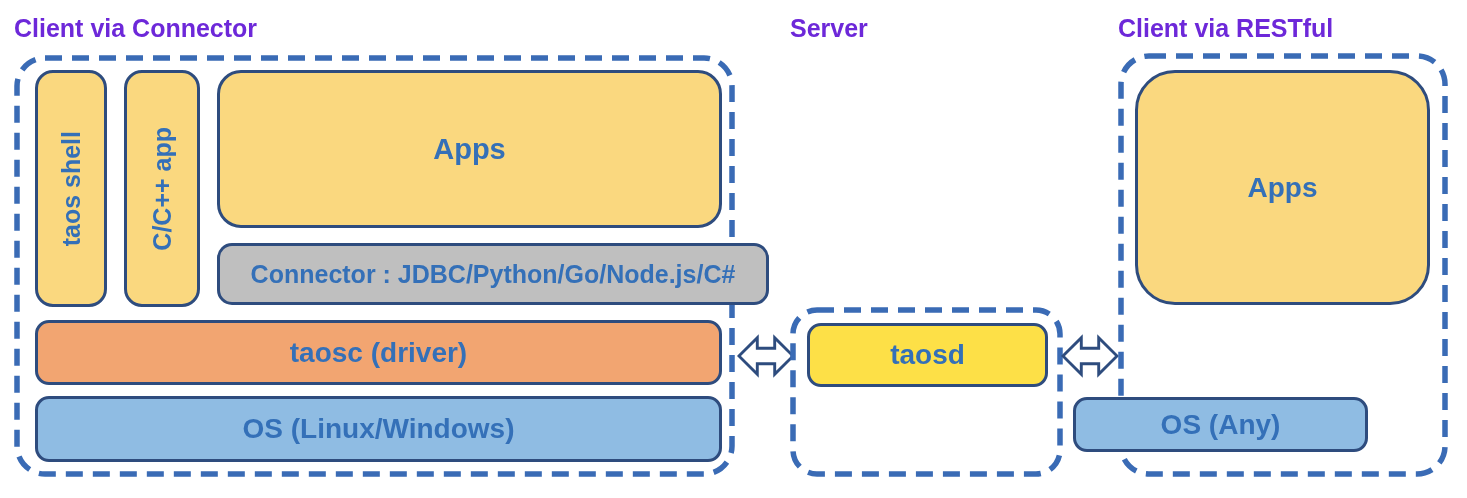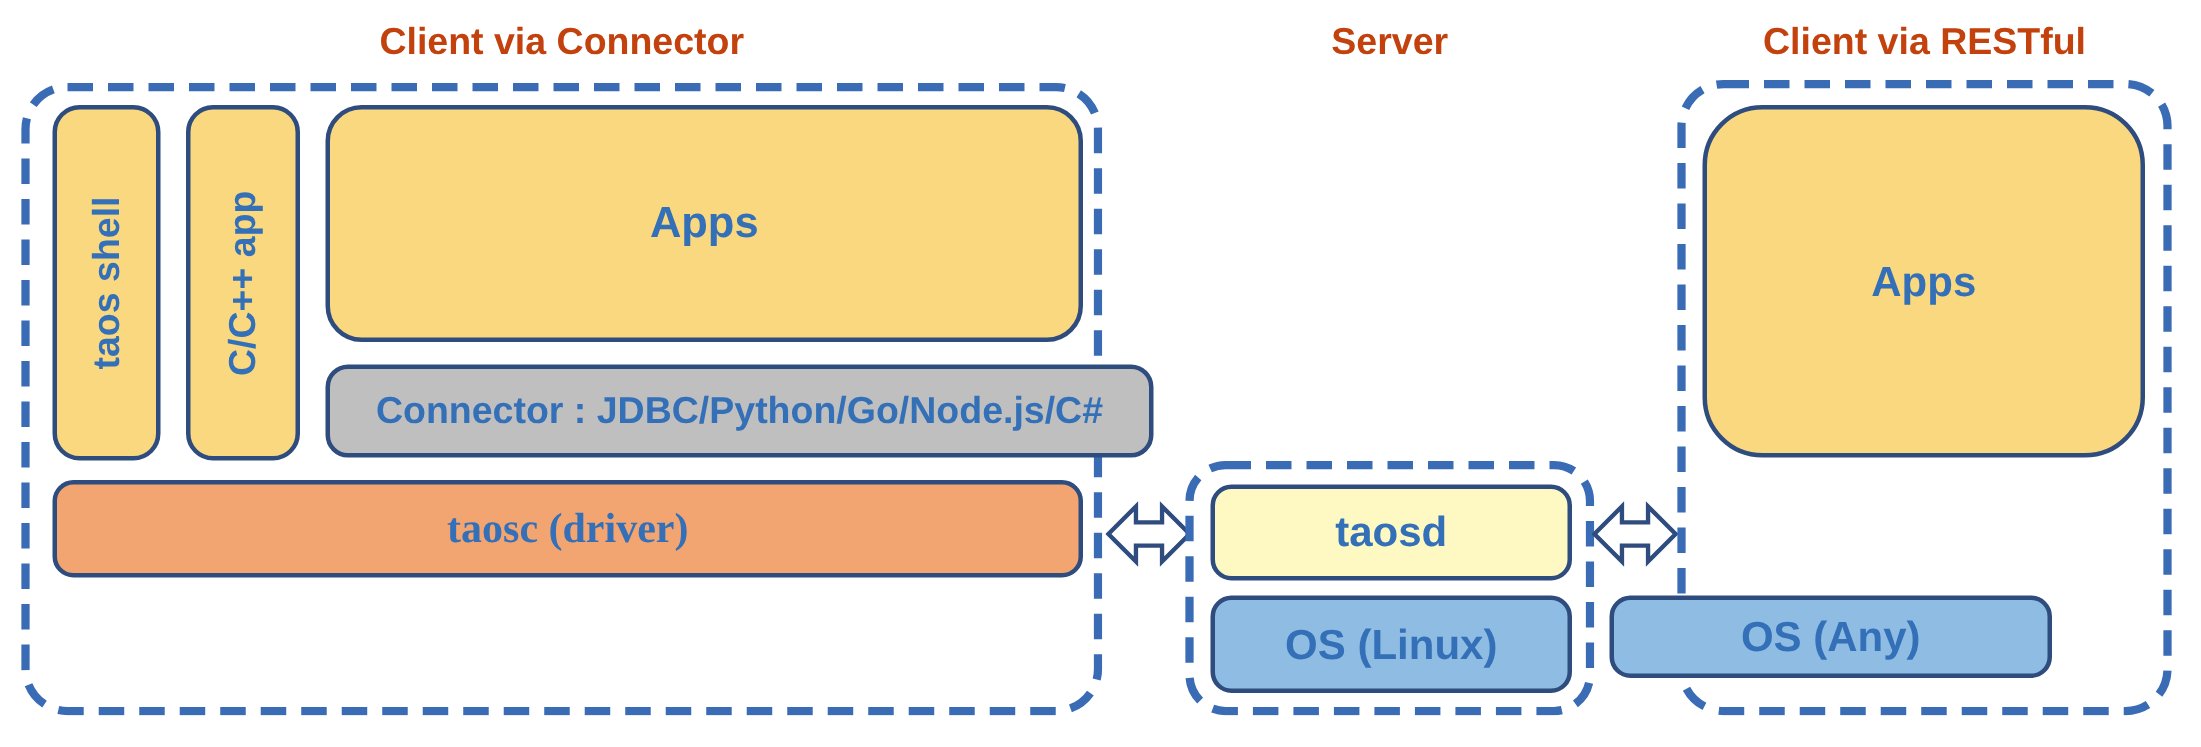--- a/index.html
+++ b/index.html
@@ -6,22 +6,22 @@
   #canvas{
     position:relative;
     width:1467px;height:498px;
     background:#ffffff;
     font-family:"Liberation Sans", sans-serif;
     overflow:hidden;
   }
   .title{
     position:absolute;
     top:12px;height:32px;line-height:32px;
-    text-align:center;
-    font-size:25px;font-weight:bold;color:#c2410c;
+    text-align:left;
+    font-size:25px;font-weight:bold;color:#6d28d9;
     white-space:nowrap;
   }
   #title-connector{left:14px;width:721px;}
   #title-server{left:790px;width:273px;}
   #title-restful{left:1118px;width:330px;}
 
   .group{position:absolute;}
   #group-connector{left:14px;top:55px;width:721px;height:422px;}
   #group-server{left:790px;top:307px;width:273px;height:170px;}
   #group-restful{left:1118px;top:53px;width:330px;height:424px;}
@@ -30,23 +30,23 @@
   .box{
     position:absolute;
     border:3px solid #2E4C7E;
     border-radius:14px;
     box-sizing:border-box;
     display:flex;align-items:center;justify-content:center;
     font-weight:bold;color:#3470B8;
     text-align:center;
   }
   .yellow{background:#FAD87F;}
-  .orange{background:#F2A571;font-family:Liberation Serif, serif;}
+  .orange{background:#F2A571;}
   .blue{background:#8FBCE3;}
-  .green{background:#fef9c3;}
+  .green{background:#fde047;}
   .gray{background:#BFBFBF;}
 
   
   #box-taos-shell{left:35px;top:70px;width:72px;height:237px;border-radius:18px;}
   #box-cpp-app{left:124px;top:70px;width:76px;height:237px;border-radius:18px;}
   .vtext{
     writing-mode:vertical-rl;
     transform:rotate(180deg);
     font-size:25px;font-weight:bold;color:#3470B8;
     white-space:nowrap;
@@ -92,35 +92,35 @@
   </div>
   <div class="box yellow" id="box-apps">
     <span>Apps</span>
   </div>
   <div class="box gray" id="box-connector">
     <span>Connector : JDBC/Python/Go/Node.js/C#</span>
   </div>
   <div class="box orange" id="box-taosc">
     <span>taosc (driver)</span>
   </div>
+  <div class="box blue" id="box-os-left">
+    <span>OS (Linux/Windows)</span>
+  </div>
 
   <svg class="arrow" id="arrow-left" viewBox="0 0 60 48">
     <polygon points="2,24 21,5 21,16 39,16 39,5 58,24 39,43 39,32 21,32 21,43" fill="#ffffff" stroke="#2E4C7E" stroke-width="3" stroke-linejoin="miter"></polygon>
   </svg>
 
   <div class="group" id="group-server">
     <svg class="dash" width="273" height="170">
       <rect x="3" y="3" width="267" height="164" rx="24" fill="none" stroke="#3A6BB5" stroke-width="5.5" stroke-dasharray="17 10"></rect>
     </svg>
   </div>
   <div class="box green" id="box-taosd">
     <span>taosd</span>
-  </div>
-  <div class="box blue" id="box-os-server">
-    <span>OS (Linux)</span>
   </div>
 
   <svg class="arrow" id="arrow-right" viewBox="0 0 60 48">
     <polygon points="2,24 21,5 21,16 39,16 39,5 58,24 39,43 39,32 21,32 21,43" fill="#ffffff" stroke="#2E4C7E" stroke-width="3" stroke-linejoin="miter"></polygon>
   </svg>
 
   <div class="group" id="group-restful">
     <svg class="dash" width="330" height="424">
       <rect x="3" y="3" width="324" height="418" rx="28" fill="none" stroke="#3A6BB5" stroke-width="5.5" stroke-dasharray="17 10"></rect>
     </svg>

